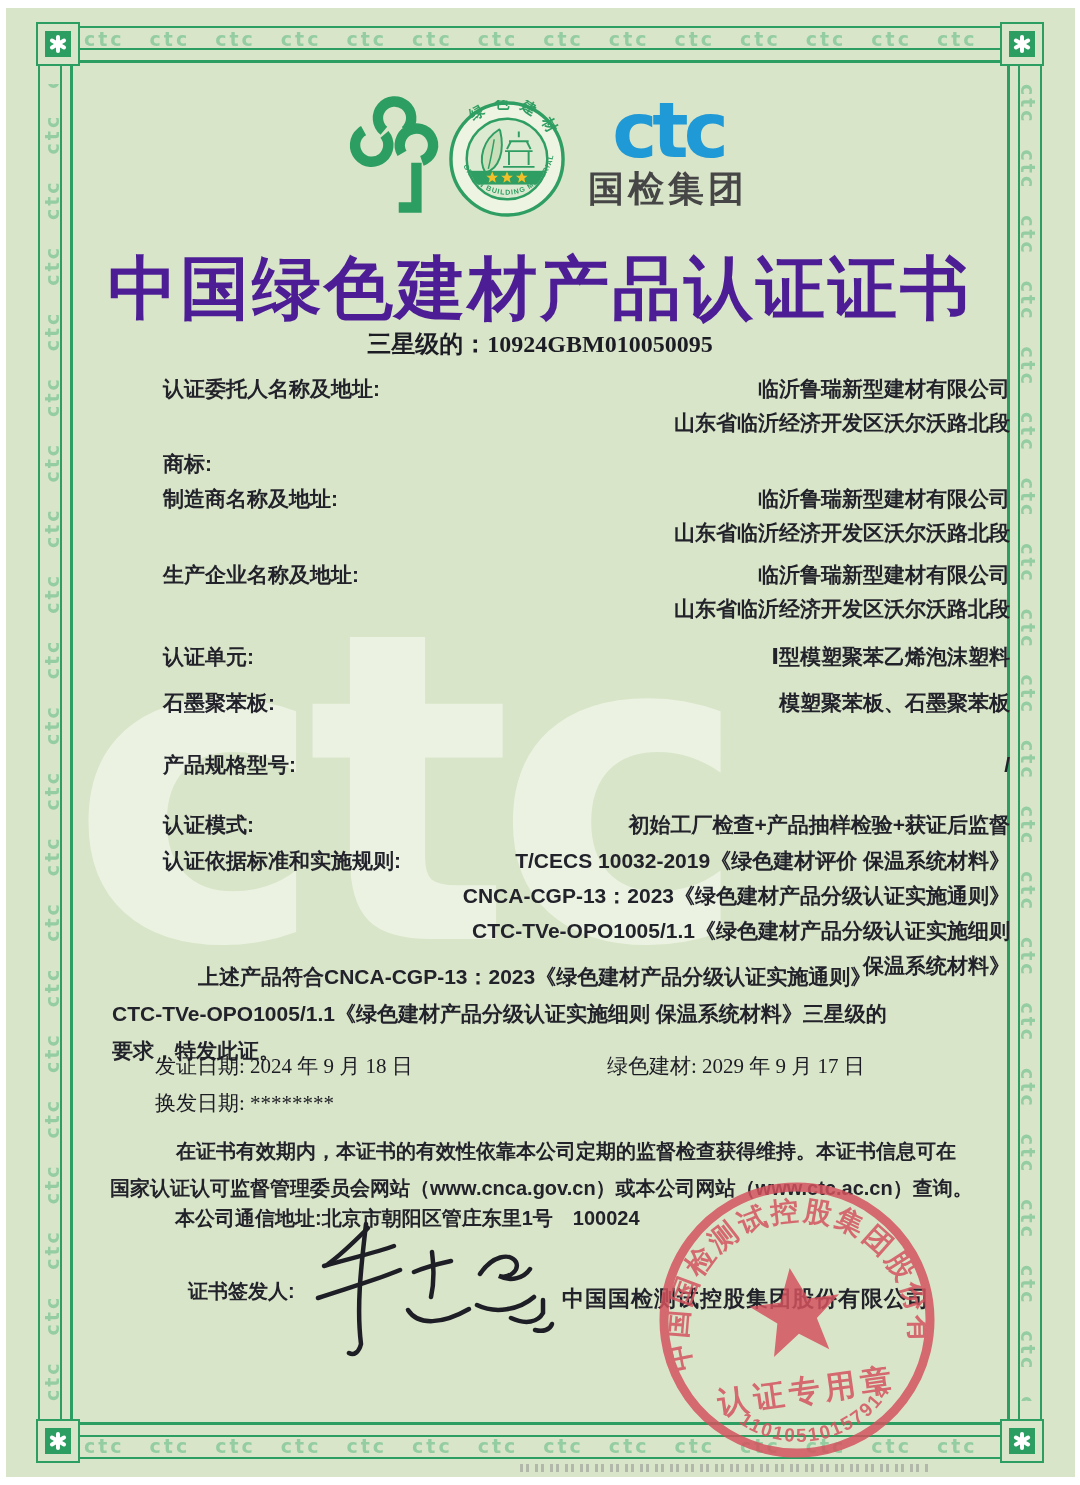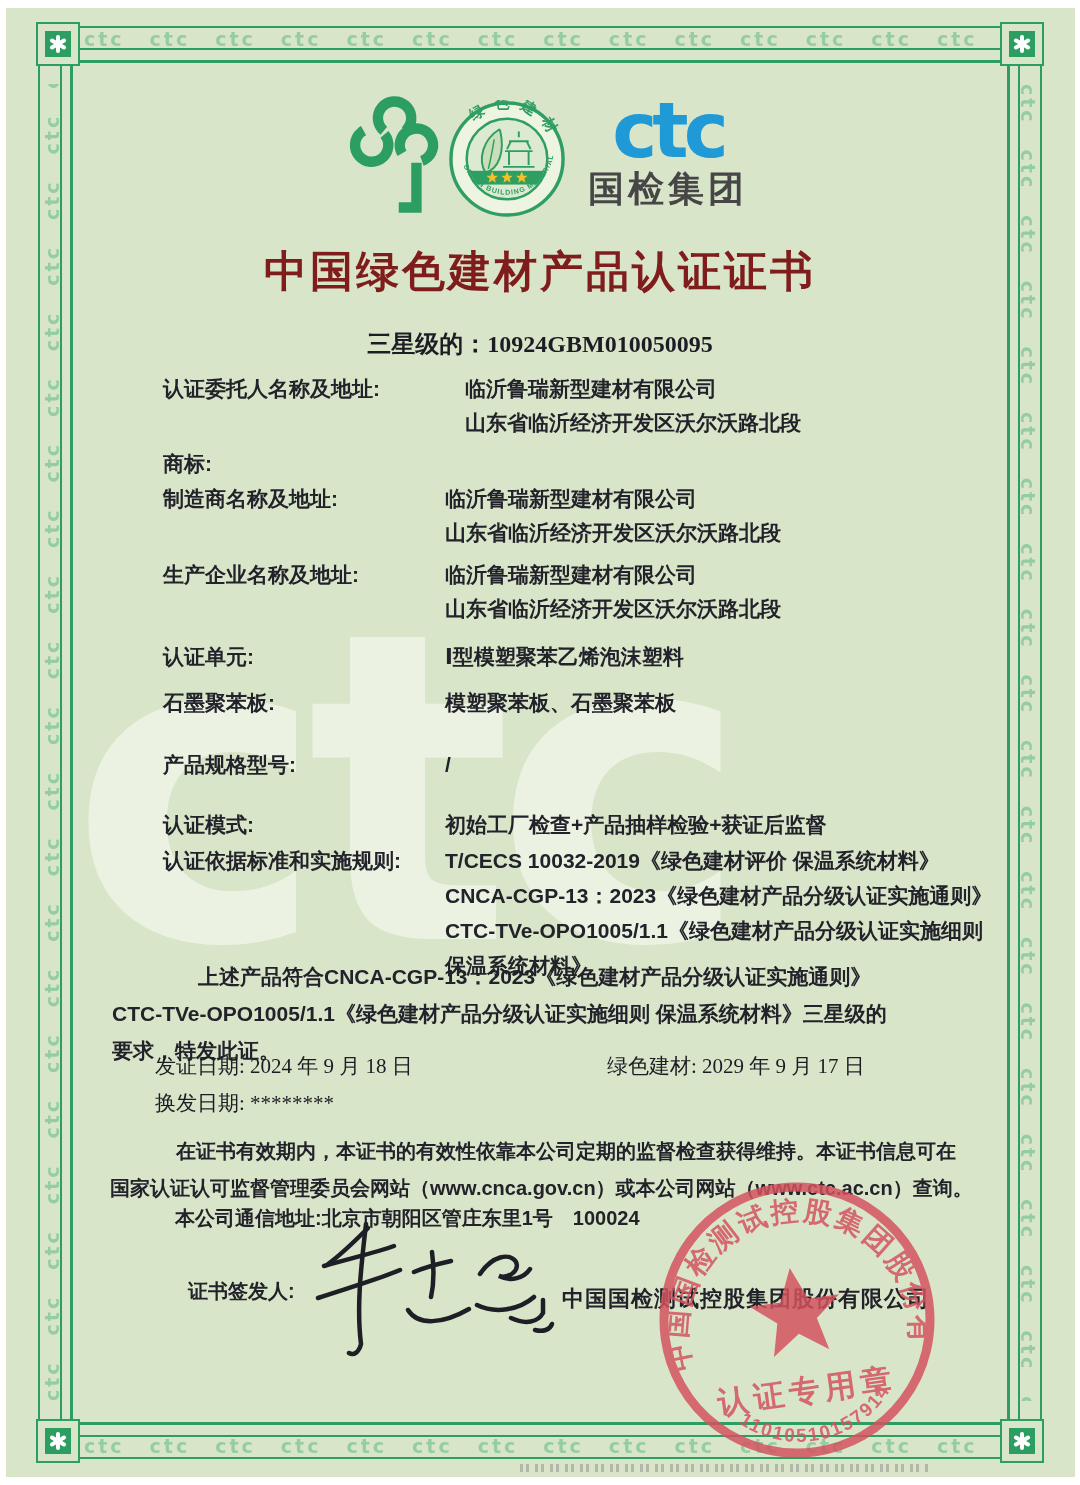--- a/index.html
+++ b/index.html
@@ -23,27 +23,27 @@
   .c-tl{left:36px;top:22px;} .c-tr{right:36px;top:22px;} .c-bl{left:36px;bottom:22px;} .c-br{right:36px;bottom:22px;}
   
   .watermark{position:absolute;left:70px;top:540px;z-index:1;font-family:"DejaVu Sans",sans-serif;
              font-weight:900;font-size:430px;letter-spacing:-18px;color:rgba(250,253,245,0.55);}
   
   .abs{position:absolute;z-index:4;}
   .ctc-word{font-family:"DejaVu Sans",sans-serif;font-weight:900;font-size:76px;line-height:66px;
             color:#1f9ad6;letter-spacing:-5px;}
   .ctc-sub{font-weight:900;font-size:36px;color:#464646;letter-spacing:4px;margin-top:1px;}
   .title{left:0;right:0;top:243px;text-align:center;font-family:"Liberation Serif","DejaVu Serif",serif;
-         font-weight:900;font-size:43px;letter-spacing:3px;color:#7f1d1d;}
+         font-weight:900;font-size:69px;letter-spacing:3px;color:#4c1d95;}
   .certline{left:0;right:0;top:328px;text-align:center;font-family:"Liberation Serif","DejaVu Serif",serif;
             font-weight:bold;font-size:24px;color:#1c1c24;}
   
   .frow{left:163px;right:70px;display:flex;font-size:21px;font-weight:bold;line-height:34px;}
   .flabel{width:282px;flex:none;white-space:nowrap;}
-  .fvals{flex:1;}
+  .fvals{flex:1;text-align:right;}
   .fvals div{white-space:nowrap;}
   .std{font-family:"Liberation Sans","DejaVu Sans",sans-serif;}
   
   .stmt{left:112px;width:862px;top:958px;font-size:21px;font-weight:bold;line-height:37px;}
   .stmt .ind{padding-left:86px;}
   .dates{font-family:"Liberation Serif","DejaVu Serif",serif;font-size:21px;color:#1c1c24;white-space:nowrap;}
   .foot{left:110px;width:864px;top:1133px;font-size:20px;font-weight:bold;line-height:37px;}
   .foot .ind{text-indent:3.3em;}
   .addr{left:175px;top:1205px;font-size:20px;font-weight:bold;white-space:nowrap;}
   .signer{left:188px;top:1278px;font-size:20px;font-weight:bold;}

